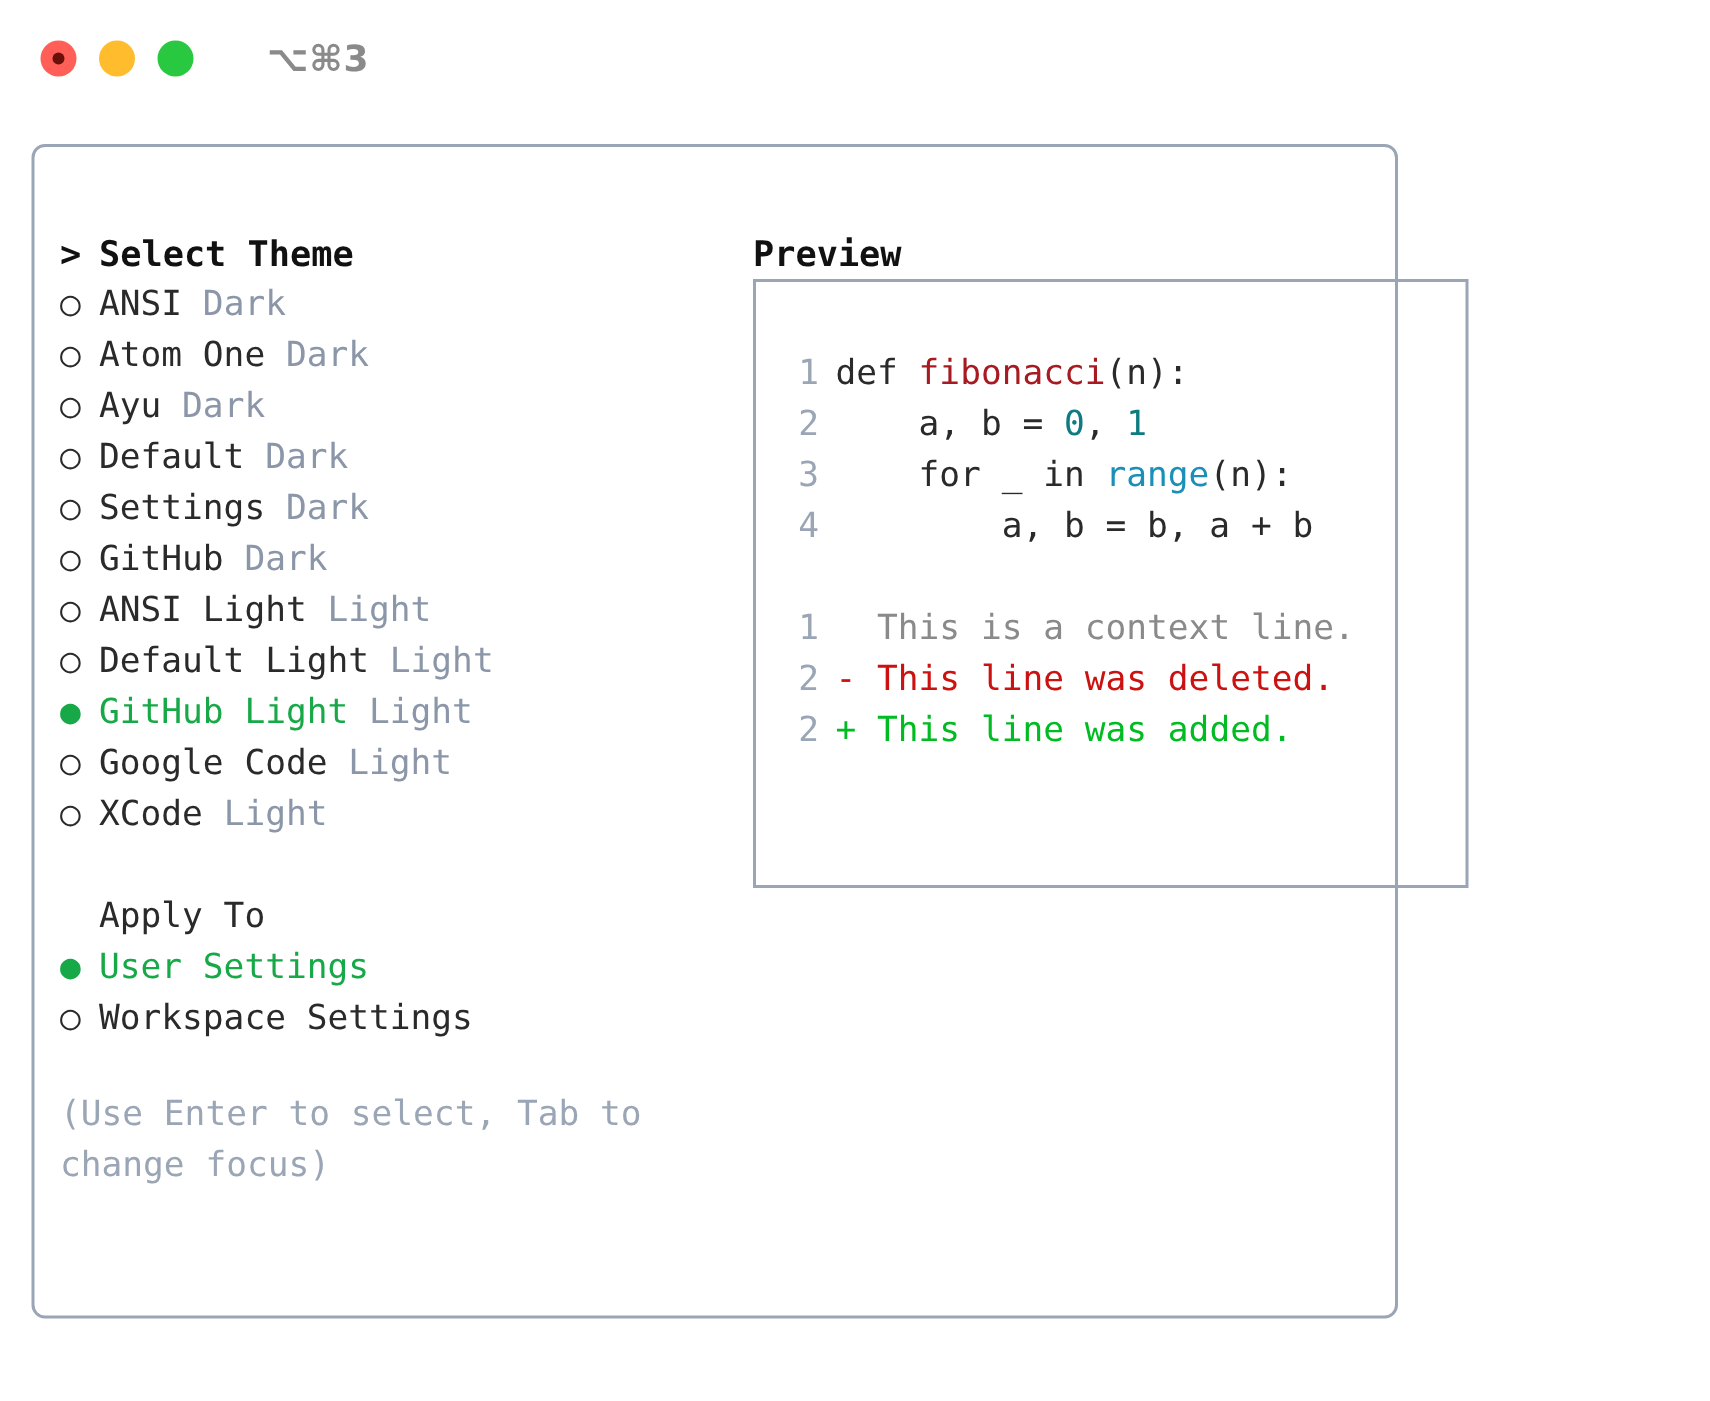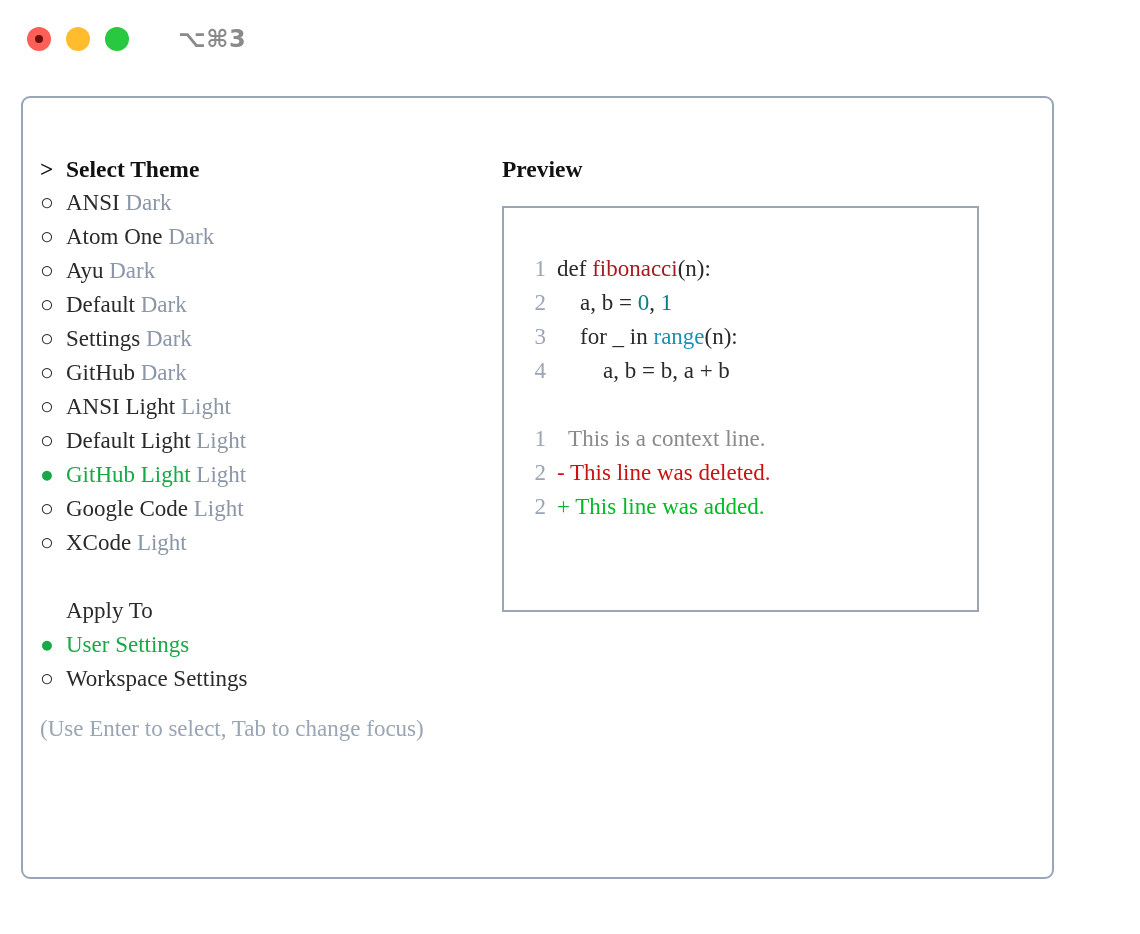--- a/index.html
+++ b/index.html
@@ -67,26 +67,25 @@
     color: #8a8a8a;
     letter-spacing: 0.5px;
     font-family: "DejaVu Sans", "Liberation Sans", sans-serif;
   }
 
   
   .panel {
     position: absolute;
     left: 21px;
     top: 96px;
-    width: 1033px;
+    width: 911px;
     height: 783px;
     border: 2px solid #9aa5b5;
     border-radius: 9px;
     box-sizing: border-box;
-    font-family: Liberation Serif, serif;
   }
 
   
   .left-col {
     position: absolute;
     left: 17px;
     top: 54px;
     width: 450px;
   }
 
@@ -110,21 +109,21 @@
   .suffix { color: #8b96a8; }
   .selected { color: #17a948; }
   .selected .marker { color: #17a948; }
   .group-title {
     color: #2a2a2a;
   }
 
   .spacer-sm { height: 34px; }
 
   .hint {
-    margin-top: 16px;
+    margin-top: 30px;
     font-size: 23px;
     line-height: 34px;
     color: #9aa5b5;
     width: 410px;
     white-space: pre-wrap;
   }
 
   
   .right-col {
     position: absolute;
@@ -134,21 +133,20 @@
   }
   .preview-title {
     font-size: 23.5px;
     font-weight: bold;
     color: #111111;
     line-height: 34px;
     height: 34px;
     white-space: pre;
   }
   .preview-box {
-    margin-top: 20px;
     width: 477px;
     height: 406px;
     border: 2px solid #9aa5b5;
     box-sizing: border-box;
     padding: 44px 0 0 0;
   }
   .code-line {
     height: 34px;
     line-height: 34px;
     font-size: 23px;

